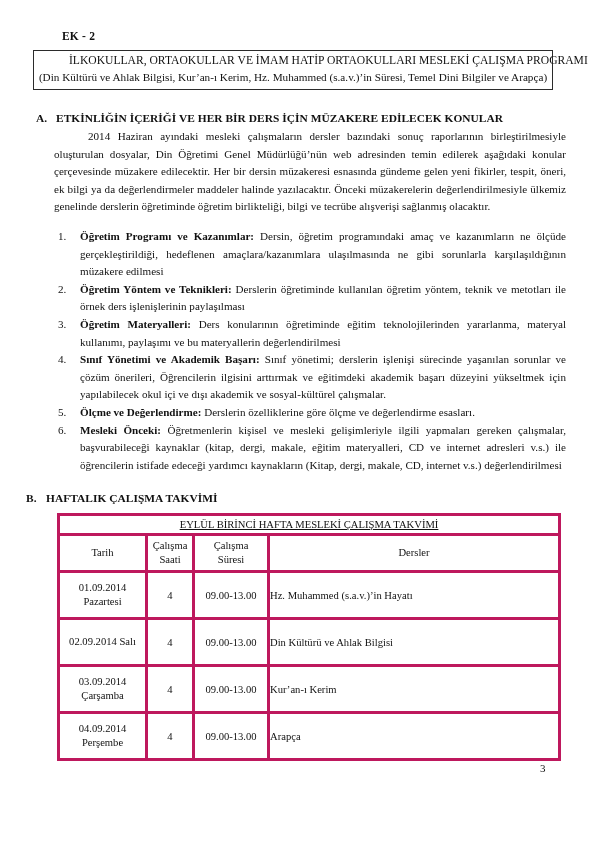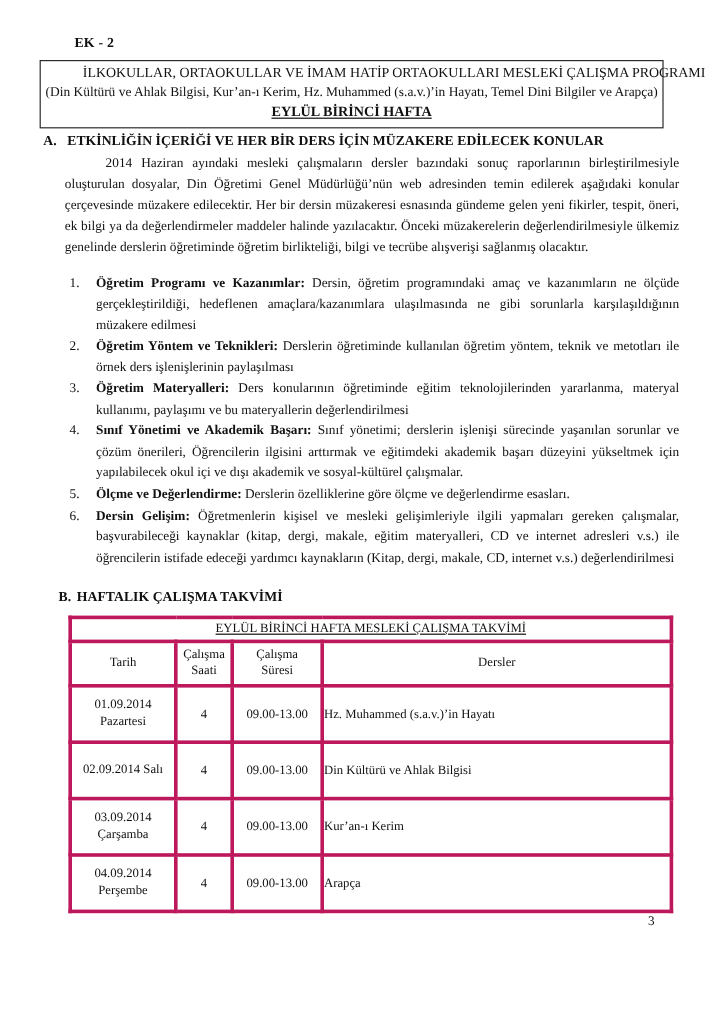--- a/index.html
+++ b/index.html
@@ -69,21 +69,21 @@
     font-size: 11.4px;
     font-weight: bold;
     letter-spacing: 0.05px;
     white-space: nowrap;
   }
   .section-heading .letter {
     display: inline-block;
     width: 20px;
   }
   #heading-a { left: 36px; top: 112px; }
-  #heading-b { left: 44px; top: 492px; text-align: center; }
+  #heading-b { left: 26px; top: 492px; }
 
   
   .intro-para {
     position: absolute;
     left: 54px;
     top: 128px;
     width: 512px;
     font-size: 11.1px;
     line-height: 17.6px;
     text-align: justify;
@@ -194,22 +194,21 @@
 </style>
 </head>
 <body>
 
 <div class="page">
 
   <div class="ek-label">EK - 2</div>
 
   <div class="title-box">
     <div class="title-line-1">İLKOKULLAR, ORTAOKULLAR VE İMAM HATİP ORTAOKULLARI MESLEKİ ÇALIŞMA PROGRAMI</div>
-    <div class="title-line-2">(Din Kültürü ve Ahlak Bilgisi, Kur’an-ı Kerim, Hz. Muhammed (s.a.v.)’in Hayatı, Temel Dini Bilgiler ve Arapça)</div>
-    <div class="title-line-3">EYLÜL BİRİNCİ HAFTA</div>
+    <div class="title-line-2">(Din Kültürü ve Ahlak Bilgisi, Kur’an-ı Kerim, Hz. Muhammed (s.a.v.)’in Süresi, Temel Dini Bilgiler ve Arapça)</div>
   </div>
 
   <div class="section-heading" id="heading-a">
     <span class="letter">A.</span><span>ETKİNLİĞİN İÇERİĞİ VE HER BİR DERS İÇİN MÜZAKERE EDİLECEK KONULAR</span>
   </div>
 
   <div class="intro-para">2014 Haziran ayındaki mesleki çalışmaların dersler bazındaki sonuç raporlarının birleştirilmesiyle oluşturulan dosyalar, Din Öğretimi Genel Müdürlüğü’nün web adresinden temin edilerek aşağıdaki konular çerçevesinde müzakere edilecektir. Her bir dersin müzakeresi esnasında gündeme gelen yeni fikirler, tespit, öneri, ek bilgi ya da değerlendirmeler maddeler halinde yazılacaktır. Önceki müzakerelerin değerlendirilmesiyle ülkemiz genelinde derslerin öğretiminde öğretim birlikteliği, bilgi ve tecrübe alışverişi sağlanmış olacaktır.</div>
 
   <ol class="num-list">
     <li class="num-item">
@@ -221,21 +220,21 @@
     <li class="num-item">
       <span class="marker">3.</span><span class="lead">Öğretim Materyalleri:</span><span> Ders konularının öğretiminde eğitim teknolojilerinden yararlanma, materyal kullanımı, paylaşımı ve bu materyallerin değerlendirilmesi</span>
     </li>
     <li class="num-item">
       <span class="marker">4.</span><span class="lead">Sınıf Yönetimi ve Akademik Başarı:</span><span> Sınıf yönetimi; derslerin işlenişi sürecinde yaşanılan sorunlar ve çözüm önerileri, Öğrencilerin ilgisini arttırmak ve eğitimdeki akademik başarı düzeyini yükseltmek için yapılabilecek okul içi ve dışı akademik ve sosyal-kültürel çalışmalar.</span>
     </li>
     <li class="num-item">
       <span class="marker">5.</span><span class="lead">Ölçme ve Değerlendirme:</span><span> Derslerin özelliklerine göre ölçme ve değerlendirme esasları.</span>
     </li>
     <li class="num-item">
-      <span class="marker">6.</span><span class="lead">Dersin Gelişim:</span><span> Öğretmenlerin kişisel ve mesleki gelişimleriyle ilgili yapmaları gereken çalışmalar, başvurabileceği kaynaklar (kitap, dergi, makale, eğitim materyalleri, CD ve internet adresleri v.s.) ile öğrencilerin istifade edeceği yardımcı kaynakların (Kitap, dergi, makale, CD, internet v.s.) değerlendirilmesi</span>
+      <span class="marker">6.</span><span class="lead">Mesleki Önceki:</span><span> Öğretmenlerin kişisel ve mesleki gelişimleriyle ilgili yapmaları gereken çalışmalar, başvurabileceği kaynaklar (kitap, dergi, makale, eğitim materyalleri, CD ve internet adresleri v.s.) ile öğrencilerin istifade edeceği yardımcı kaynakların (Kitap, dergi, makale, CD, internet v.s.) değerlendirilmesi</span>
     </li>
   </ol>
 
   <div class="section-heading" id="heading-b">
     <span class="letter">B.</span><span>HAFTALIK ÇALIŞMA TAKVİMİ</span>
   </div>
 
   <table class="schedule-table">
     <colgroup>
       <col class="c1">

